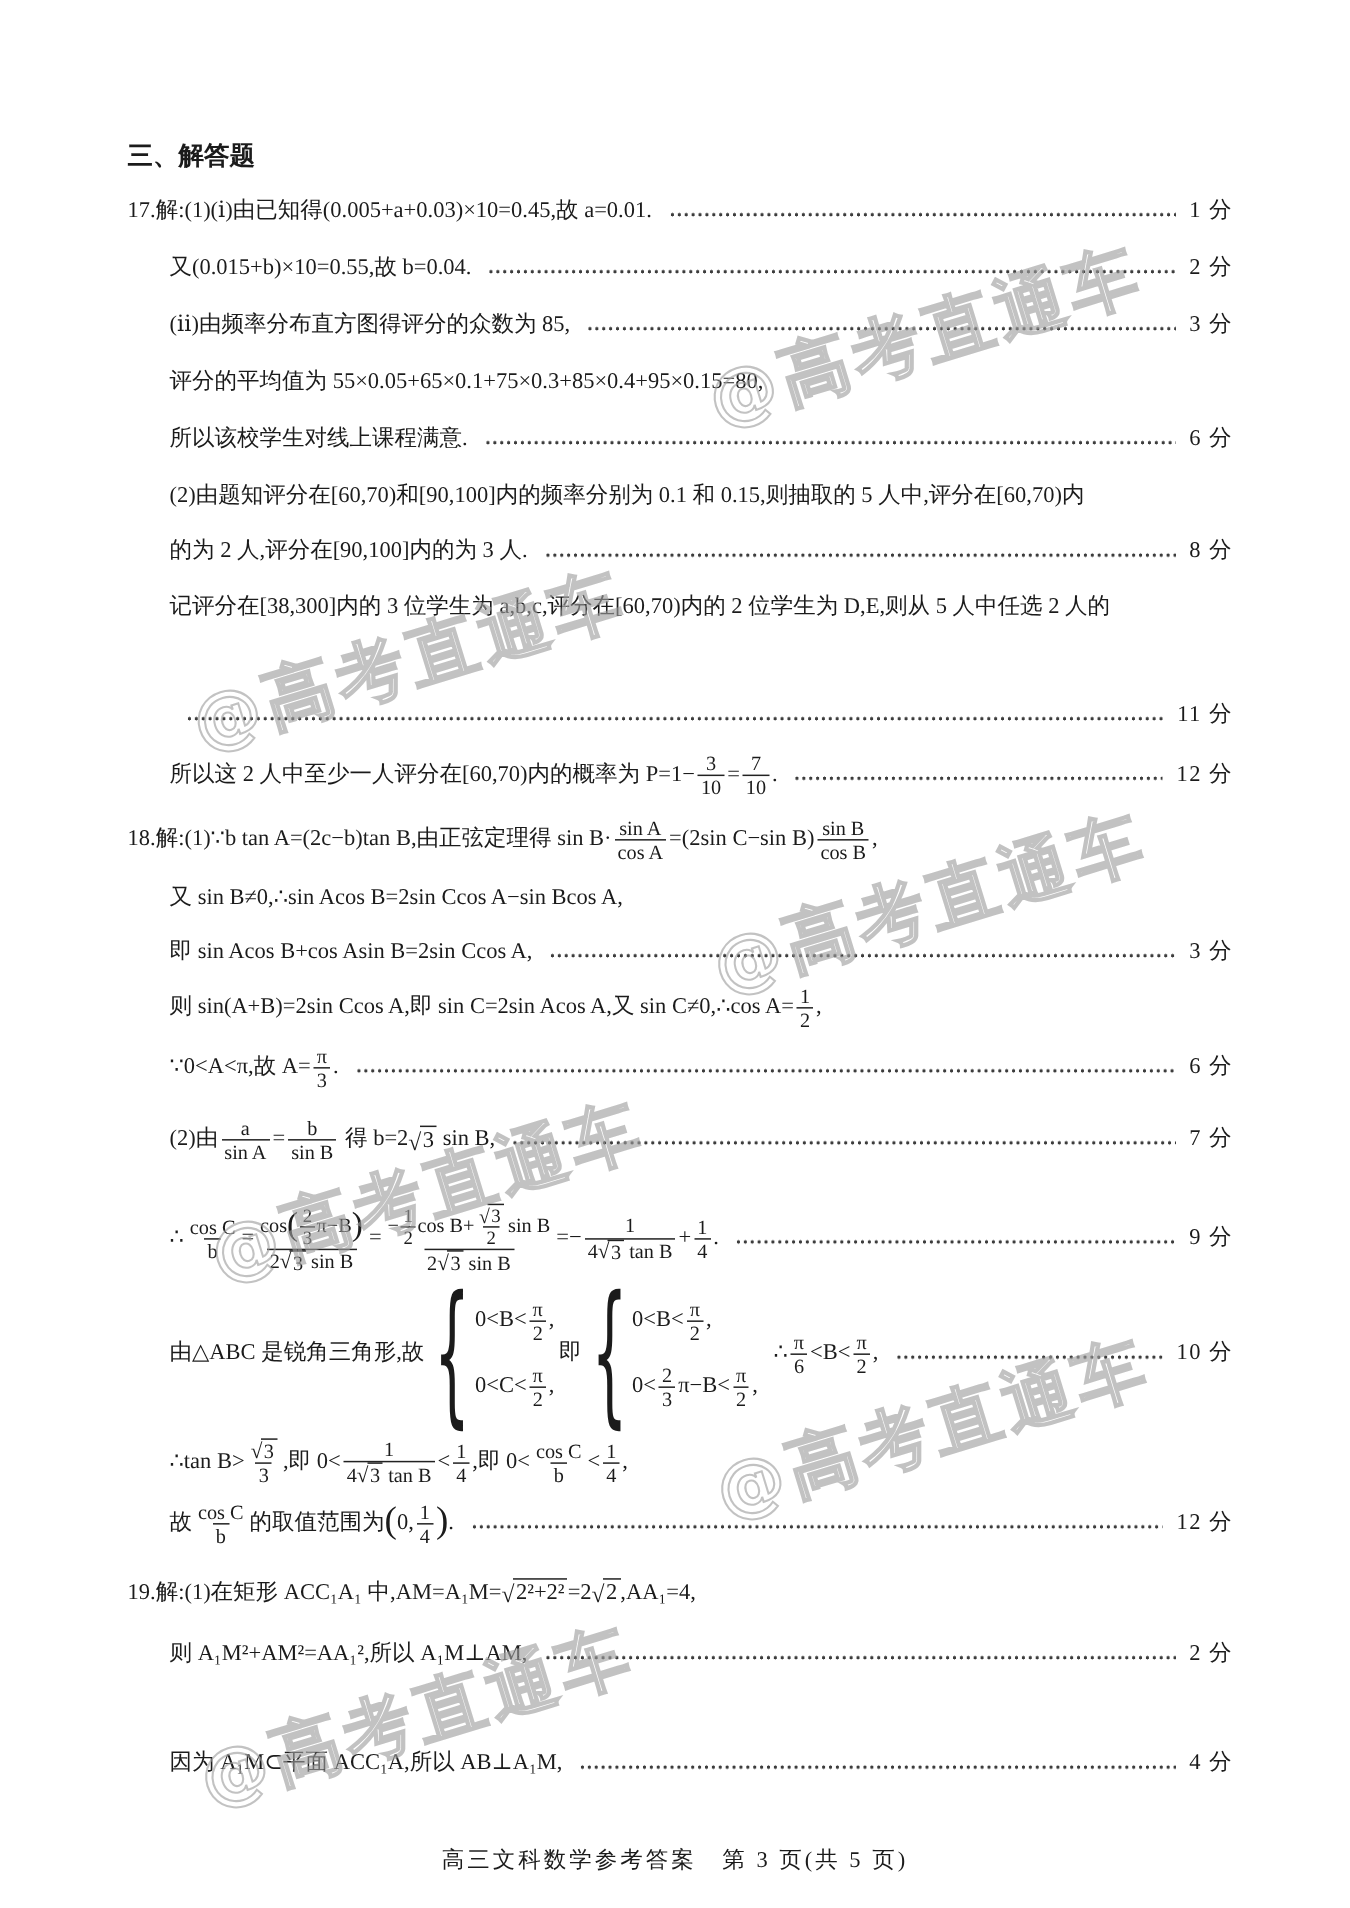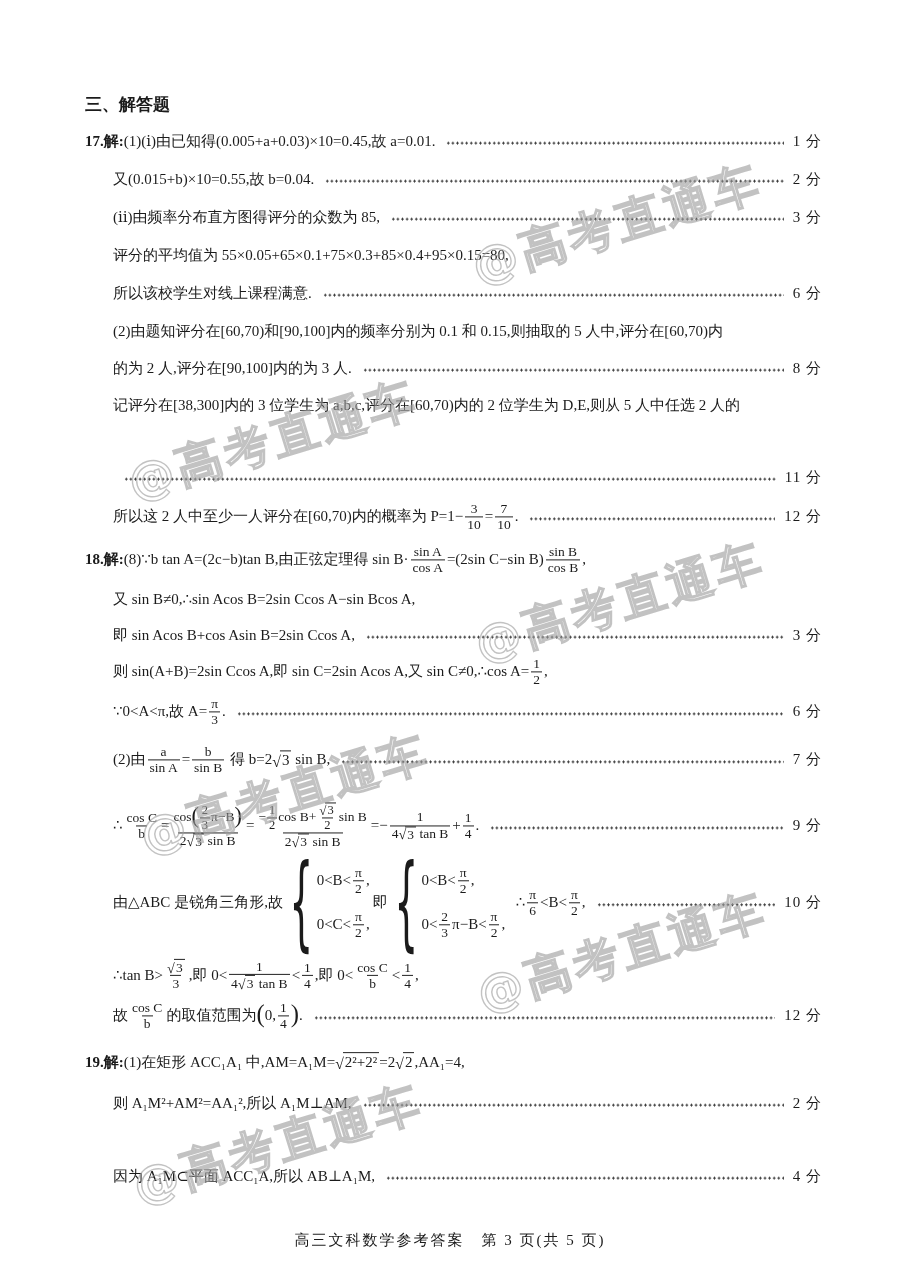--- a/index.html
+++ b/index.html
@@ -17,21 +17,21 @@
     color:transparent;-webkit-text-stroke:1.4px #9e9e9e;
     transform:rotate(-17deg);opacity:.62;
   }
   
   .heading{position:absolute;left:85px;transform:translateY(-50%);
     font-size:17px;font-weight:bold;z-index:2;}
   .line{position:absolute;left:85px;right:78px;display:flex;align-items:center;
     transform:translateY(-50%);font-size:15px;z-index:2;line-height:1.25;}
   .line [data-bind]{white-space:pre;}
   .ind{padding-left:28px;}
-  .ql{font-weight:bold;white-space:pre;}
+  .ql{font-weight:normal;white-space:pre;}
   .dots{flex:1 1 auto;min-width:22px;height:3px;margin:0 9px 0 11px;align-self:center;
     background-image:radial-gradient(circle,#3c3c3c 1.1px,transparent 1.3px);
     background-size:4.6px 3px;background-position:0 50%;transform:translateY(2px);}
   .score{white-space:pre;letter-spacing:1px;}
   
   .fr{display:inline-flex;flex-direction:column;align-items:center;
     line-height:1.12;font-size:13.5px;margin:0 2px;text-align:center;vertical-align:middle;}
   .fr>.fn,.fr>.fd{display:flex;align-items:center;justify-content:center;padding:0 2px;}
   .fr>.fd{border-top:1.3px solid #222;}
   .fr .fr{font-size:12.5px;margin:0 1px;}
@@ -113,21 +113,21 @@
         <span class="fn" data-bind="q17.l11.f2n">7</span>
         <span class="fd" data-bind="q17.l11.f2d">10</span>
       </span>
     <span data-bind="q17.l11.post">.</span>
     <span class="dots"></span>
     <span class="score" data-bind="q17.l11.score">12 分</span>
   </div>
 
   <div class="line" style="top:560px">
     <span class="ql" data-bind="q18.label">18.解:</span>
-    <span data-bind="q18.l1.pre">(8)∵b tan A=(2c−b)tan B,由正弦定理得 sin B·</span>
+    <span data-bind="q18.l1.pre">(1)∵b tan A=(2c−b)tan B,由正弦定理得 sin B·</span>
     <span class="fr">
         <span class="fn" data-bind="q18.l1.f1n">sin A</span>
         <span class="fd" data-bind="q18.l1.f1d">cos A</span>
       </span>
     <span data-bind="q18.l1.mid">=(2sin C−sin B)</span>
     <span class="fr">
         <span class="fn" data-bind="q18.l1.f2n">sin B</span>
         <span class="fd" data-bind="q18.l1.f2d">cos B</span>
       </span>
     <span data-bind="q18.l1.post">,</span>

